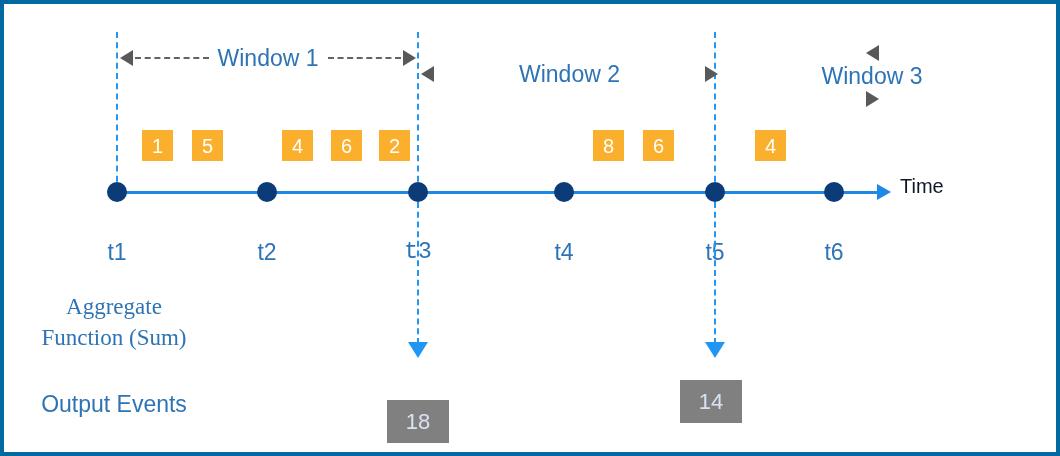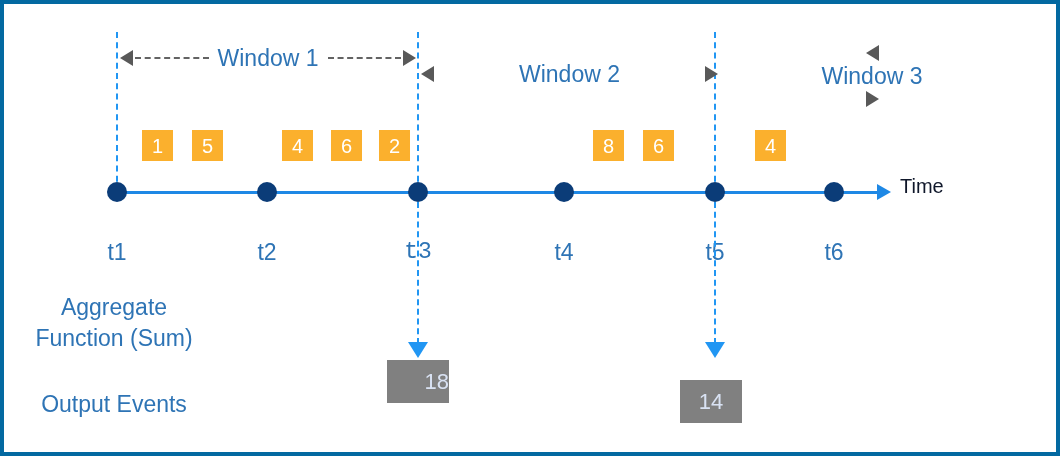--- a/index.html
+++ b/index.html
@@ -214,30 +214,30 @@
 
   <div class="tl-tick-label" style="left:83px; top:222px;">t1</div>
   <div class="tl-tick-label" style="left:233px; top:222px;">t2</div>
   <div class="tl-tick-label" style="left:384px; top:222px;font-family:Liberation Mono, monospace;">t3</div>
   <div class="tl-tick-label" style="left:530px; top:222px;">t4</div>
   <div class="tl-tick-label" style="left:681px; top:222px;">t5</div>
   <div class="tl-tick-label" style="left:800px; top:222px;">t6</div>
 
   <div id="time-axis-label" style="left:896px; top:171px;">Time</div>
 
-  <div class="side-caption" style="left:10px; top:288px; width:200px;">Aggregate
+  <div class="side-caption" style="left:10px; top:288px; width:200px;font-family:Liberation Serif, serif;">Aggregate
 Function (Sum)</div>
   <div class="side-caption" style="left:10px; top:385px; width:200px;">Output Events</div>
 
   <div class="drop-line" style="left:413px; top:198px; height:142px;"></div>
   <div class="drop-head" style="left:404px; top:338px;"></div>
 
   <div class="drop-line" style="left:710px; top:198px; height:142px;"></div>
   <div class="drop-head" style="left:701px; top:338px;"></div>
 
-  <div class="output-chip" style="left:383px; top:356px;justify-content:flex-end;">
+  <div class="output-chip" style="left:383px; top:396px;">
     <span>18</span>
   </div>
   <div class="output-chip" style="left:676px; top:376px;">
     <span>14</span>
   </div>
 
 </div>
 
 </body></html>

